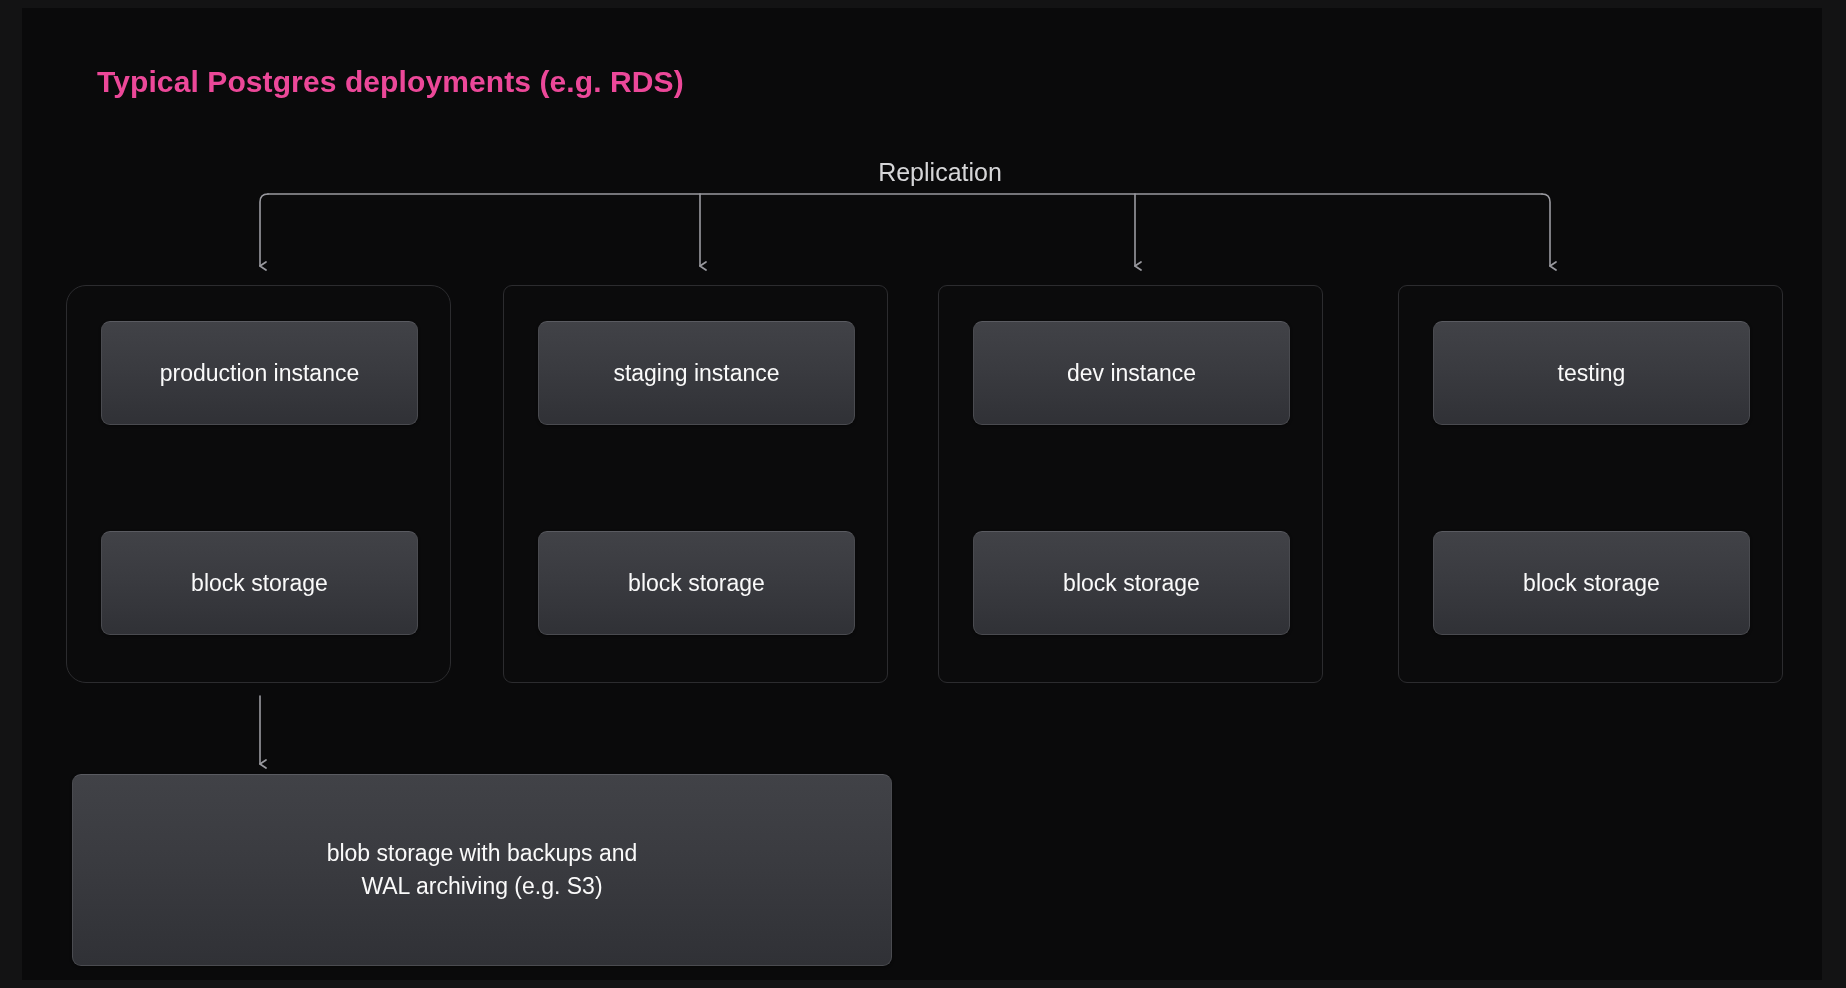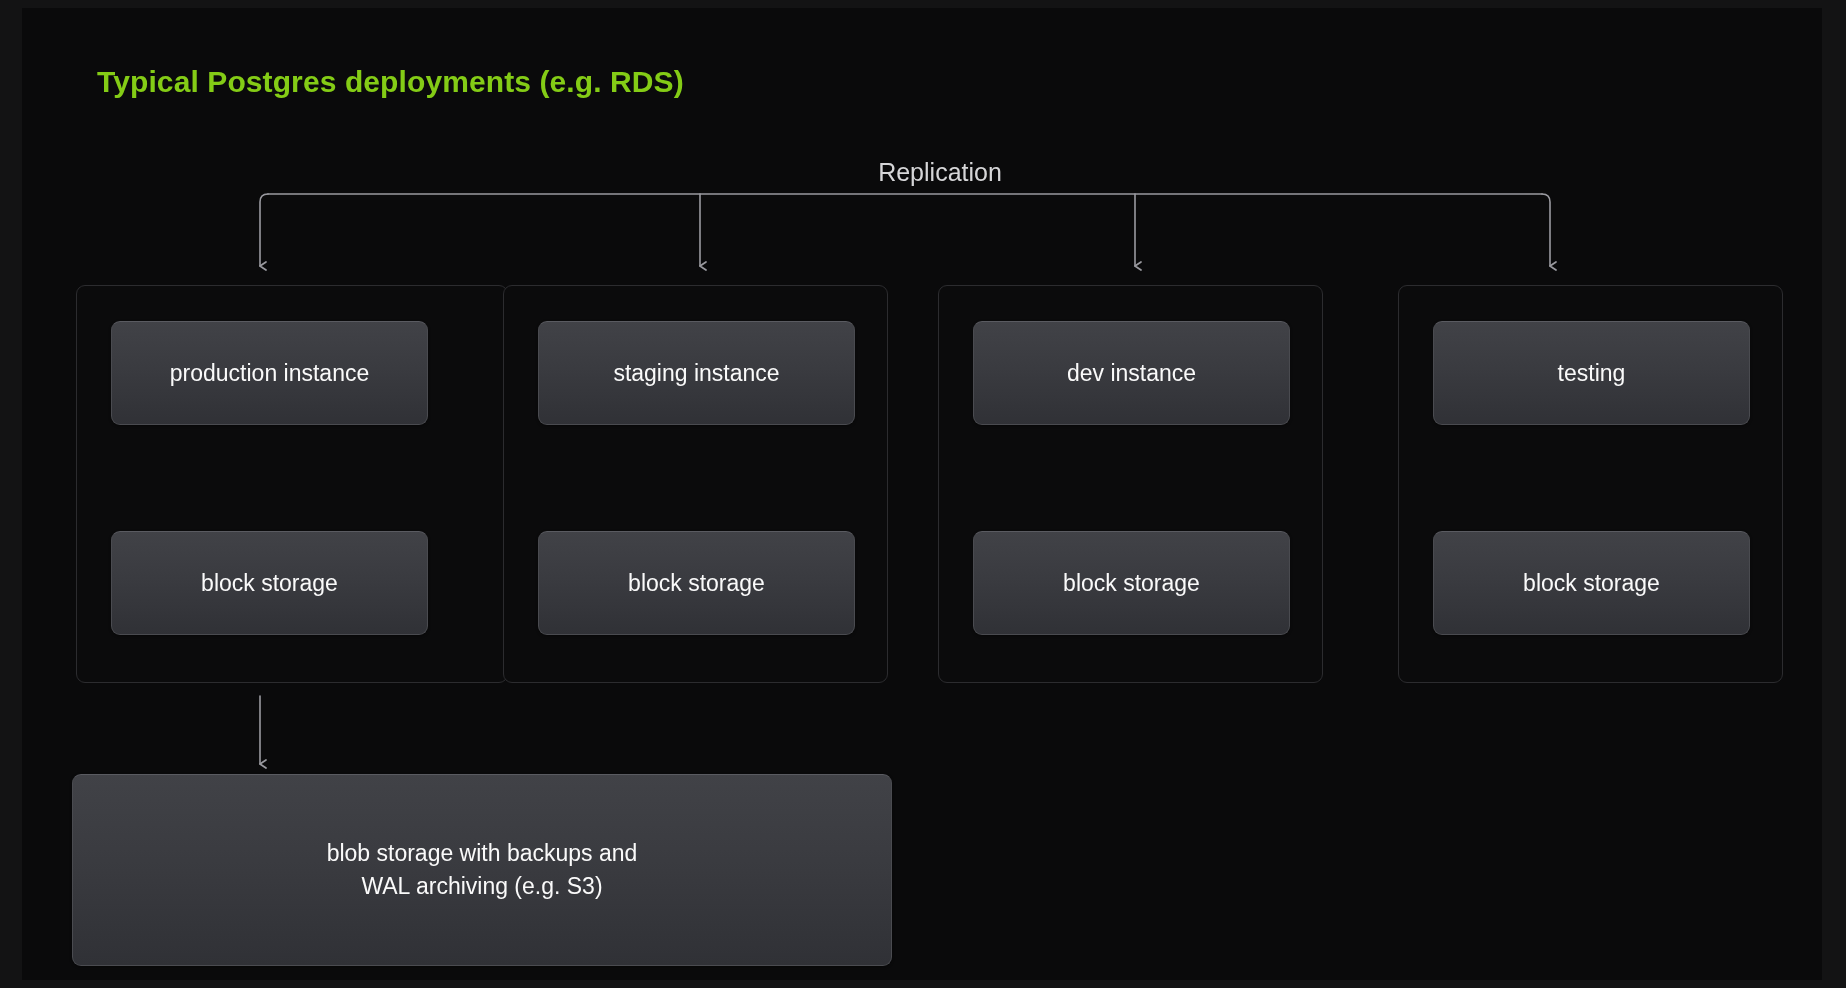--- a/index.html
+++ b/index.html
@@ -25,21 +25,21 @@
     background:#0a0a0b;
     overflow:hidden;
   }
 
   
   #page-title {
     position:absolute;
     left:75px; top:57px;
     font-size:30px;
     font-weight:700;
-    color:#84cc16;
+    color:#ec4899;
     letter-spacing:.1px;
     white-space:nowrap;
   }
 
   
   #replication-label {
     position:absolute;
     left:0; top:150px;
     width:1800px;
     text-align:center;
@@ -144,21 +144,21 @@
         <path d="M678,392 L678,504" marker-start="url(#arrow-up)" marker-end="url(#arrow-down)"></path>
         <path d="M1113,392 L1113,504" marker-start="url(#arrow-up)" marker-end="url(#arrow-down)"></path>
         <path d="M1528,392 L1528,504" marker-start="url(#arrow-up)" marker-end="url(#arrow-down)"></path>
       </g>
 
       <g stroke="#9a9aa0" stroke-width="1.6" fill="none" stroke-linecap="round">
         <path d="M238,688 L238,756" marker-end="url(#arrow-down)"></path>
       </g>
     </svg>
 
-    <div class="group-box" style="left:54px;width:432px;">
+    <div class="group-box" style="left:44px;width:385px;border-radius:20px;">
       <div class="node-box node-instance" style="left:34px;width:317px;">
         <span>production instance</span>
       </div>
       <div class="node-box node-storage" style="left:34px;width:317px;">
         <span>block storage</span>
       </div>
     </div>
 
     <div class="group-box" style="left:481px;width:385px;text-align:right;">
       <div class="node-box node-instance" style="left:34px;width:317px;">

